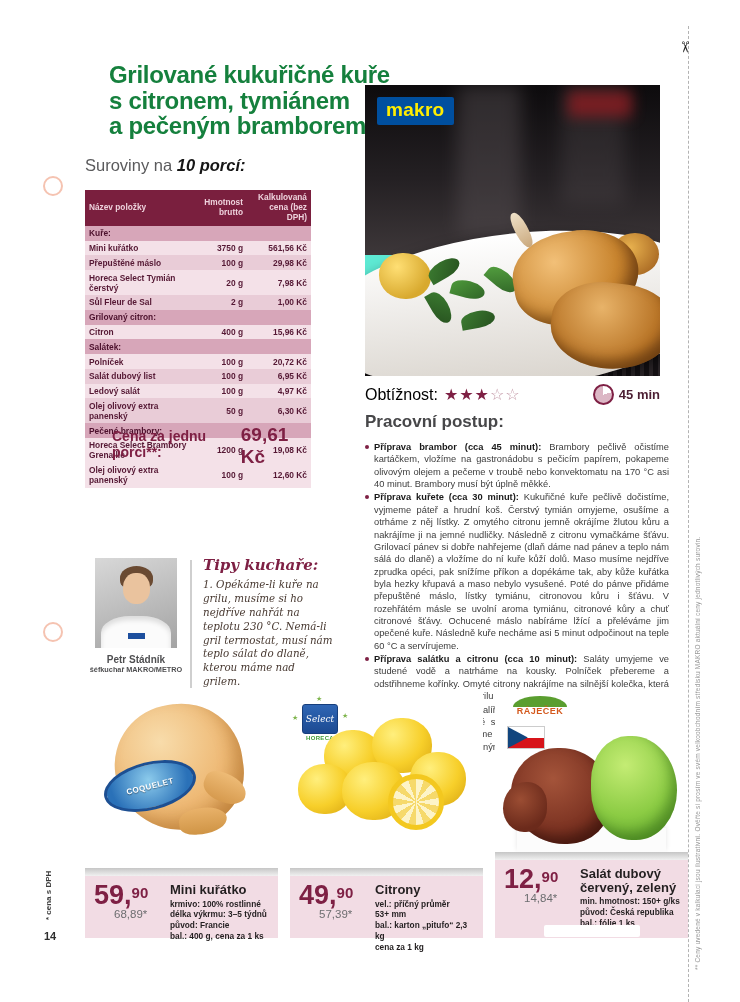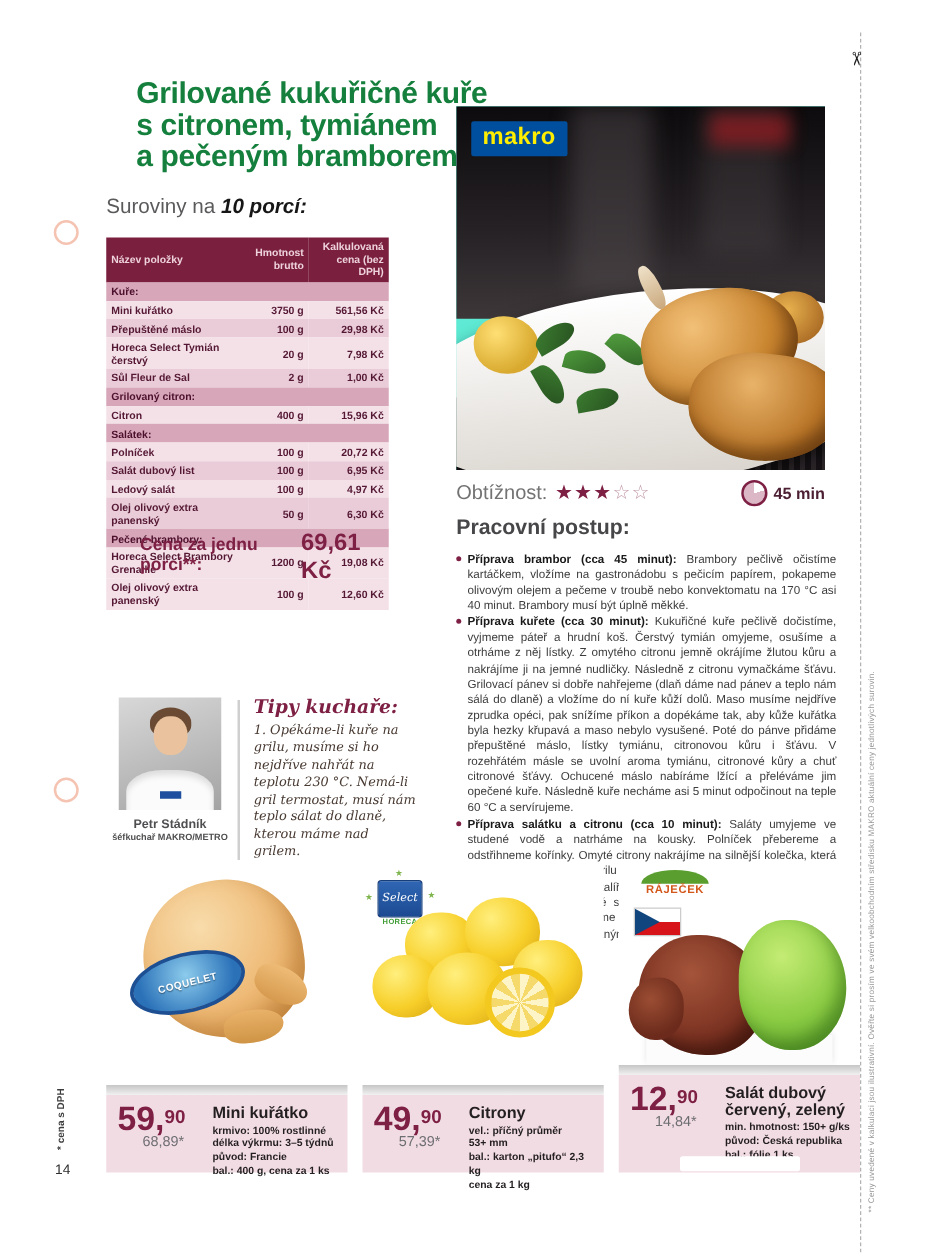--- a/index.html
+++ b/index.html
@@ -2,21 +2,21 @@
 <html><head>
 <meta charset="utf-8">
 <style>
   * { margin:0; padding:0; box-sizing:border-box; }
   html,body { width:740px; height:1002px; }
   body { font-family:"Liberation Sans", sans-serif; background:#fff; position:relative; overflow:hidden; color:#3b3b3b; }
 
   
   .ring { position:absolute; width:20px; height:20px; border:2px solid #f5c3b1; border-radius:50%; }
   .left-note { position:absolute; left:44px; top:850px; height:70px; writing-mode:vertical-rl; transform:rotate(180deg); font-size:8px; font-weight:bold; color:#3d3d3d; }
-  .page-num { position:absolute; left:44px; top:930px; font-size:11px; font-weight:normal; color:#2e2e2e; }
+  .page-num { position:absolute; left:44px; top:930px; font-size:11px; font-weight:bold; color:#2e2e2e; }
   .cut-line { position:absolute; left:688px; top:26px; bottom:0; width:0; border-left:1px dashed #b3b3b3; }
   .scissors { position:absolute; left:679px; top:38px; font-size:15px; color:#1c1c1c; transform:rotate(90deg); }
   .right-note { position:absolute; left:694px; top:400px; height:570px; writing-mode:vertical-rl; transform:rotate(180deg); font-size:6.5px; color:#989898; letter-spacing:.2px; }
 
   
   .title { position:absolute; left:85px; top:62px; width:300px; font-size:24px; line-height:25.5px; font-weight:bold; color:#15803d; letter-spacing:-.3px;margin-left:24px; }
   .servings { position:absolute; left:85px; top:156px; font-size:16.5px; color:#5a5a5c; }
   .servings em { font-weight:bold; font-style:italic; color:#161616; }
 
   
@@ -50,21 +50,21 @@
   .leaf.l3{left:58px;top:214px;transform:rotate(60deg);} .leaf.l4{left:96px;top:226px;transform:rotate(-10deg);}
   .leaf.l5{left:120px;top:186px;transform:rotate(40deg);background:linear-gradient(135deg,#56a441,#2f6326);}
   .ph-lemon { position:absolute; left:246px; top:148px; width:48px; height:42px; border-radius:50%; background:radial-gradient(circle at 40% 35%,#e8b14e,#ad6e26 75%); }
   .ph-chick1 { position:absolute; left:148px; top:146px; width:126px; height:92px; border-radius:48% 52% 55% 45%; transform:rotate(-10deg); background:radial-gradient(circle at 35% 30%,#f2c078,#c9852f 60%,#94551a); box-shadow:inset -6px -8px 14px rgba(70,35,5,.55); }
   .ph-chick2 { position:absolute; left:186px; top:198px; width:122px; height:86px; border-radius:50% 45% 60% 50%; transform:rotate(7deg); background:radial-gradient(circle at 40% 30%,#e8b369,#b97527 60%,#8a4d16); box-shadow:inset -6px -8px 12px rgba(60,30,5,.5); }
   .ph-bone { position:absolute; left:150px; top:126px; width:13px; height:38px; border-radius:45%; background:linear-gradient(#efe1c8,#caa97e); transform:rotate(-28deg); }
   .makro-logo { position:absolute; left:12px; top:12px; background:#004f9f; color:#ffed00; font-size:19px; font-weight:bold; letter-spacing:.3px; padding:2px 9px 4px; border-radius:2px; }
 
   
   .meta-row { position:absolute; left:365px; top:384px; width:295px; display:flex; align-items:center; }
-  .meta-row .dlabel { font-size:16px; color:#737373; margin-right:6px; }
+  .meta-row .dlabel { font-size:16px; color:#000000; margin-right:6px; }
   .star { font-size:16px; line-height:1; margin-right:1px; }
   .star.f { color:#7e2044; } .star.e { color:#c49aa8; }
   .clock { width:21px; height:21px; border-radius:50%; border:2px solid #7e2044; background:conic-gradient(#ffffff 0 75deg,#dcb7c5 75deg 360deg); margin-left:auto; margin-right:5px; }
   .time-val { font-size:13px; font-weight:bold; color:#4c1f33; }
 
   
   .steps-head { position:absolute; left:365px; top:412px; font-size:17px; color:#474749; }
   .steps { position:absolute; left:365px; top:441px; width:304px; list-style:none; }
   .steps li { position:relative; padding-left:9px; font-size:9.3px; line-height:1.33; text-align:justify; color:#3c3c3c; margin-bottom:1px; }
   .steps li::before { content:""; position:absolute; left:0; top:4px; width:4px; height:4px; border-radius:50%; background:#7e2044; }

